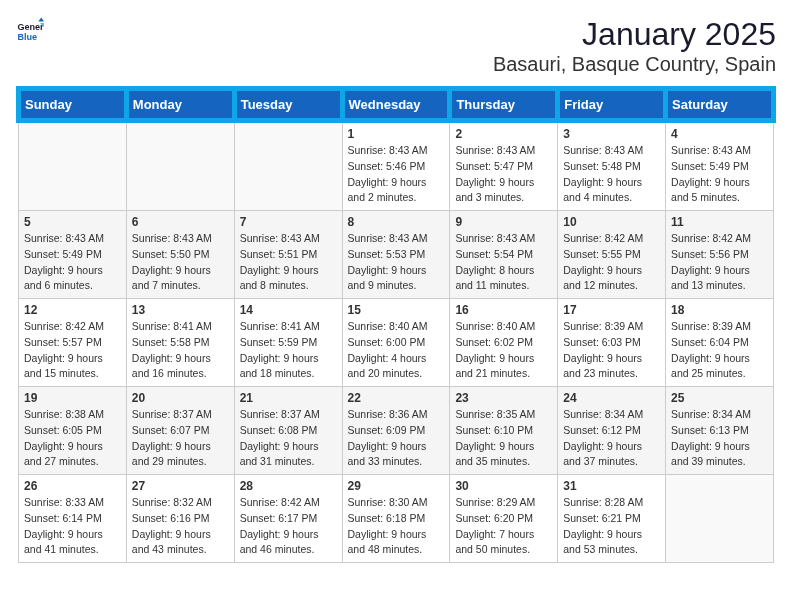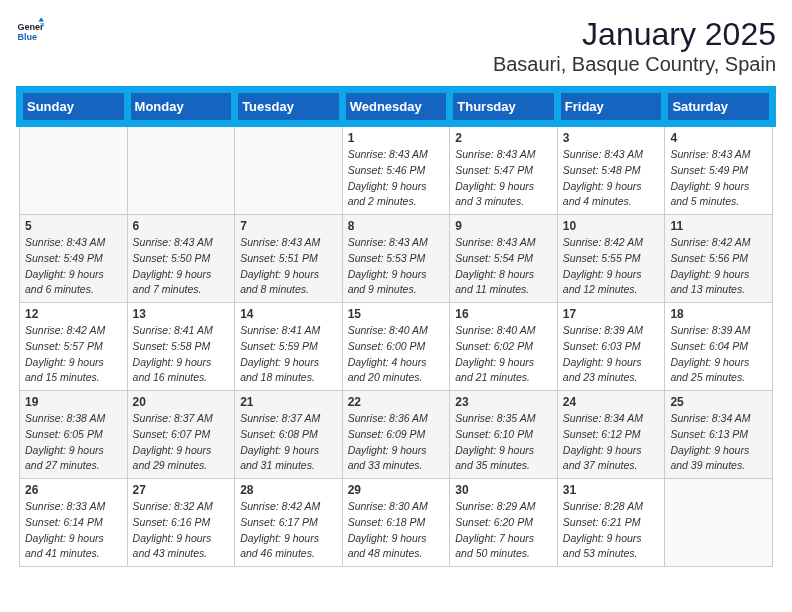--- a/index.html
+++ b/index.html
@@ -42,21 +42,21 @@
       border-collapse: collapse;
       border: 1px solid #ccc;
     }
     .calendar-table th {
       background-color: #1565c0;
       color: #fff;
       font-size: 13px;
       font-weight: bold;
       padding: 6px 4px;
       text-align: left;
-      border: 7px solid #0ea5e9;
+      border: 5px solid #0ea5e9;
     }
     .calendar-table td {
       vertical-align: top;
       padding: 4px 5px;
       border: 1px solid #ccc;
       font-size: 10.5px;
       color: #333;
       width: calc(100% / 7);
       min-height: 80px;
       background: #fff;
@@ -65,21 +65,20 @@
       background-color: #f5f5f5;
     }
     .day-number {
       font-weight: bold;
       font-size: 12px;
       display: block;
       margin-bottom: 2px;
     }
     .day-info {
       line-height: 1.5;
-      font-style: italic;
     }
     .empty-cell {
       background: #f9f9f9 !important;
     }
   </style>
 </head>
 <body>
 
 <div class="header-section">
   <div class="logo">

